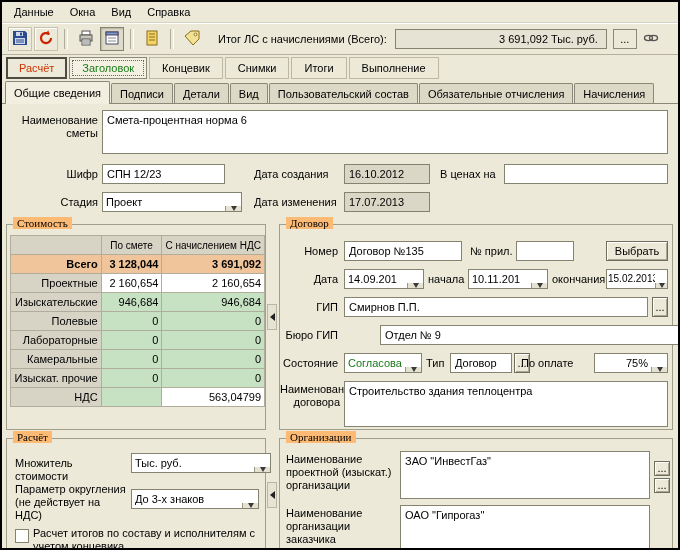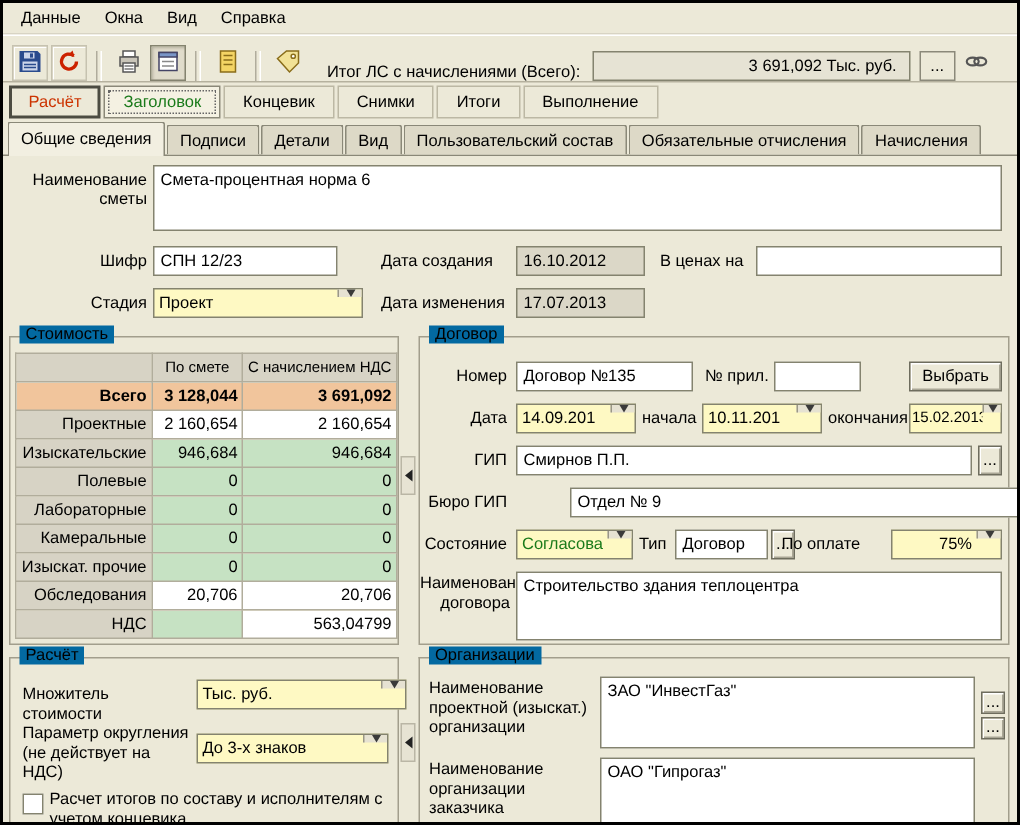--- a/index.html
+++ b/index.html
@@ -2,21 +2,21 @@
 <html><head>
 <meta charset="utf-8">
 <style>
   html,body{margin:0;padding:0;}
   body{width:680px;height:550px;font-family:"Liberation Sans","DejaVu Sans",sans-serif;font-size:11px;background:#fff;}
   .window{position:relative;width:680px;height:550px;border:2px solid #000;background:#ece9d8;overflow:hidden;box-sizing:border-box;}
   
   .menubar{height:20px;display:flex;align-items:center;padding-left:4px;border-bottom:1px solid #d8d4c4;}
   .menu-item{padding:2px 8px;cursor:default;}
   
-  .toolbar{height:30px;display:flex;align-items:flex-end;padding:0 6px;border-top:1px solid #fff;border-bottom:1px solid #b5b19e;gap:2px;}
+  .toolbar{height:30px;display:flex;align-items:center;padding:0 6px;border-top:1px solid #fff;border-bottom:1px solid #b5b19e;gap:2px;}
   .tbtn{width:24px;height:24px;border:1px solid #c6c2b0;background:#ece9d8;display:flex;align-items:center;justify-content:center;padding:0;box-shadow:inset 1px 1px 0 #fff;}
   .tbtn.flat{border:1px solid transparent;box-shadow:none;}
   .tbtn.pressed{border:1px solid #84836f;background:#e0dccb;box-shadow:inset 1px 1px 2px #b5b1a0;}
   .tsep{width:2px;height:20px;border-left:1px solid #b0ac9c;border-right:1px solid #fff;margin:0 4px;}
   .total-label{margin-left:12px;margin-right:6px;white-space:nowrap;}
   .total-field{width:212px;height:20px;background:#e6e3d4;border:1px solid #84836f;line-height:18px;text-align:right;padding:0 8px;box-sizing:border-box;white-space:nowrap;}
   .btn-mini-tb{width:24px;height:20px;background:#ece9d8;border:1px solid #8b897a;margin-left:4px;font-size:11px;line-height:16px;}
   
   .maintabs{height:26px;display:flex;align-items:center;padding:0 4px;gap:2px;}
   .mtab{height:22px;font-size:11px;padding:0 12px;background:#ece9d8;border:1px solid #bcb8a4;display:flex;align-items:center;font-family:inherit;cursor:default;}
@@ -25,28 +25,28 @@
   
   .subtabs{height:22px;display:flex;align-items:flex-end;padding:0 3px;position:relative;z-index:2;}
   .stab{height:19px;font-size:11px;padding:0 8px;background:#ddd9c7;border:1px solid #8a8878;border-bottom:none;border-radius:2px 2px 0 0;margin-right:1px;display:flex;align-items:center;cursor:default;}
   .stab.active{height:22px;background:#f2efe1;position:relative;z-index:3;margin-bottom:-1px;}
   
   .page{position:relative;height:448px;border-top:1px solid #8a8878;background:#ece9d8;overflow:hidden;z-index:1;}
   .lbl{position:absolute;font-size:11px;line-height:13px;}
   .field{position:absolute;height:20px;background:#fff;border:1px solid #84836f;font-size:11px;line-height:18px;padding:0 4px;white-space:nowrap;overflow:hidden;box-sizing:border-box;}
   .field.ro{background:#dbd7c7;}
   .area{position:absolute;background:#fff;border:1px solid #84836f;font-size:11px;line-height:14px;padding:2px 4px;overflow:hidden;box-sizing:border-box;}
-  .combo{position:absolute;height:20px;border:1px solid #84836f;background:#fef9c3;display:flex;align-items:flex-start;box-sizing:border-box;}
+  .combo{position:absolute;height:20px;border:1px solid #84836f;background:#ffffff;display:flex;align-items:flex-end;box-sizing:border-box;}
   .combo .ctext{flex:1;font-size:11px;line-height:18px;padding:0 3px;overflow:hidden;white-space:nowrap;}
   .combo .ctext.right{text-align:right;}
   .combo .cbtn{width:15px;background:#e6e2d2;border-left:1px solid #9a9786;display:flex;align-items:center;justify-content:center;}
   .darr{width:0;height:0;border-left:3.5px solid transparent;border-right:3.5px solid transparent;border-top:5px solid #3a3a3a;}
   .btn{position:absolute;background:#ece9d8;border:1px solid #6e6d5e;box-shadow:inset 1px 1px 0 #fff,inset -1px -1px 0 #a9a695;font-size:11px;text-align:center;font-family:inherit;line-height:16px;padding:0;}
   .group{position:absolute;border:1px solid #a29e8c;box-sizing:border-box;}
-  .gtitle{position:absolute;top:-8px;left:6px;background:#0369a1;padding:0 4px;font-size:11px;}
+  .gtitle{position:absolute;top:-8px;left:6px;background:#fdba74;padding:0 4px;font-size:11px;font-family:Liberation Serif, serif;}
   .chk{position:absolute;width:12px;height:12px;background:#fff;border:1px solid #84836f;}
   .split-btn{position:absolute;width:10px;height:26px;display:flex;align-items:center;justify-content:center;background:#e7e3d3;border:1px solid #bab6a5;box-sizing:border-box;}
   .sarr{width:0;height:0;border-top:4px solid transparent;border-bottom:4px solid transparent;border-right:5px solid #222;}
   
   .cost-table{position:absolute;border-collapse:collapse;table-layout:fixed;}
   .cost-table th,.cost-table td{border:1px solid #b1ad9c;height:19px;padding:0 3px;overflow:hidden;white-space:nowrap;box-sizing:border-box;}
   .cost-table th{background:#d7d3c5;font-weight:normal;font-size:10px;text-align:center;}
   .c-lab{background:#d7d3c5;text-align:right;font-size:11px;}
   .c-val{text-align:right;font-size:11px;}
   .bold{font-weight:bold;}
@@ -206,25 +206,20 @@
               <td class="c-lab" style="background: rgb(215, 211, 197);">Камеральные</td>
               <td class="c-val" style="background: rgb(198, 226, 195);">0</td>
               <td class="c-val" style="background: rgb(198, 226, 195);">0</td>
             </tr>
             <tr>
               <td class="c-lab" style="background: rgb(215, 211, 197);">Изыскат. прочие</td>
               <td class="c-val" style="background: rgb(198, 226, 195);">0</td>
               <td class="c-val" style="background: rgb(198, 226, 195);">0</td>
             </tr>
             <tr>
-              <td class="c-lab" style="background: rgb(215, 211, 197);">Обследования</td>
-              <td class="c-val" style="background: rgb(255, 255, 255);">20,706</td>
-              <td class="c-val" style="background: rgb(255, 255, 255);">20,706</td>
-            </tr>
-            <tr>
               <td class="c-lab" style="background: rgb(215, 211, 197);">НДС</td>
               <td class="c-val" style="background: rgb(198, 226, 195);"></td>
               <td class="c-val" style="background: rgb(255, 255, 255);">563,04799</td>
             </tr>
           </tbody>
       </table>
     </div>
 
     <div class="split-btn" style="left:265px;top:200px;">
         <i class="sarr"></i>

